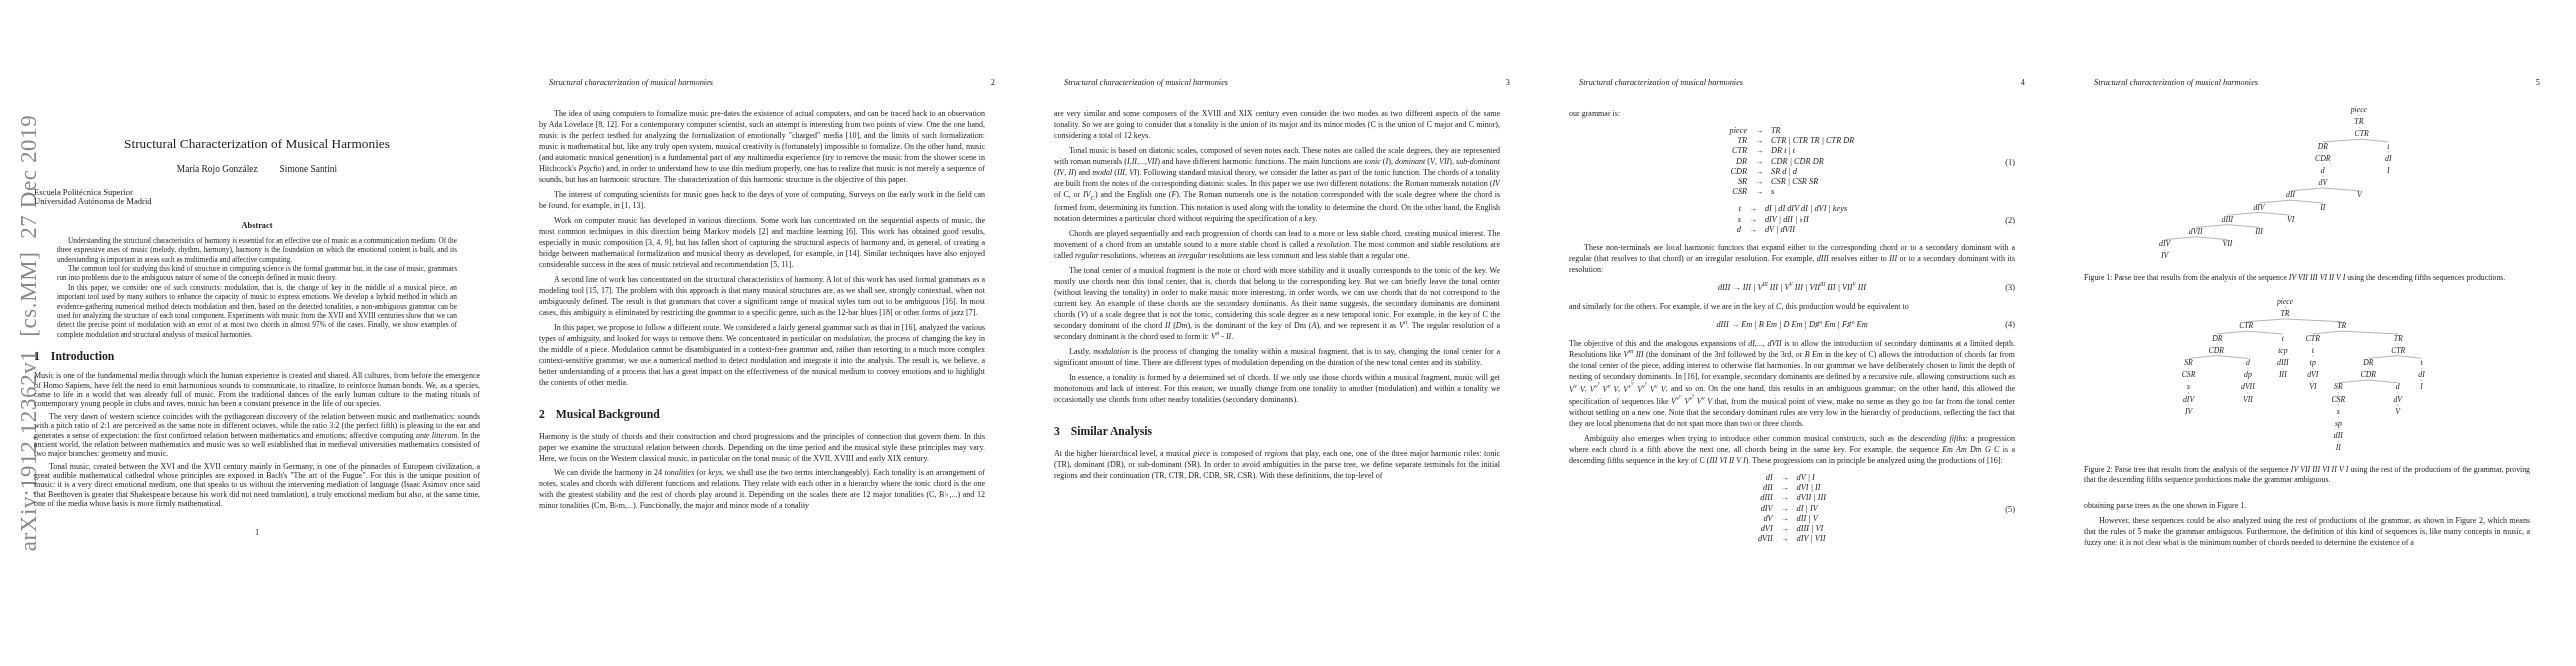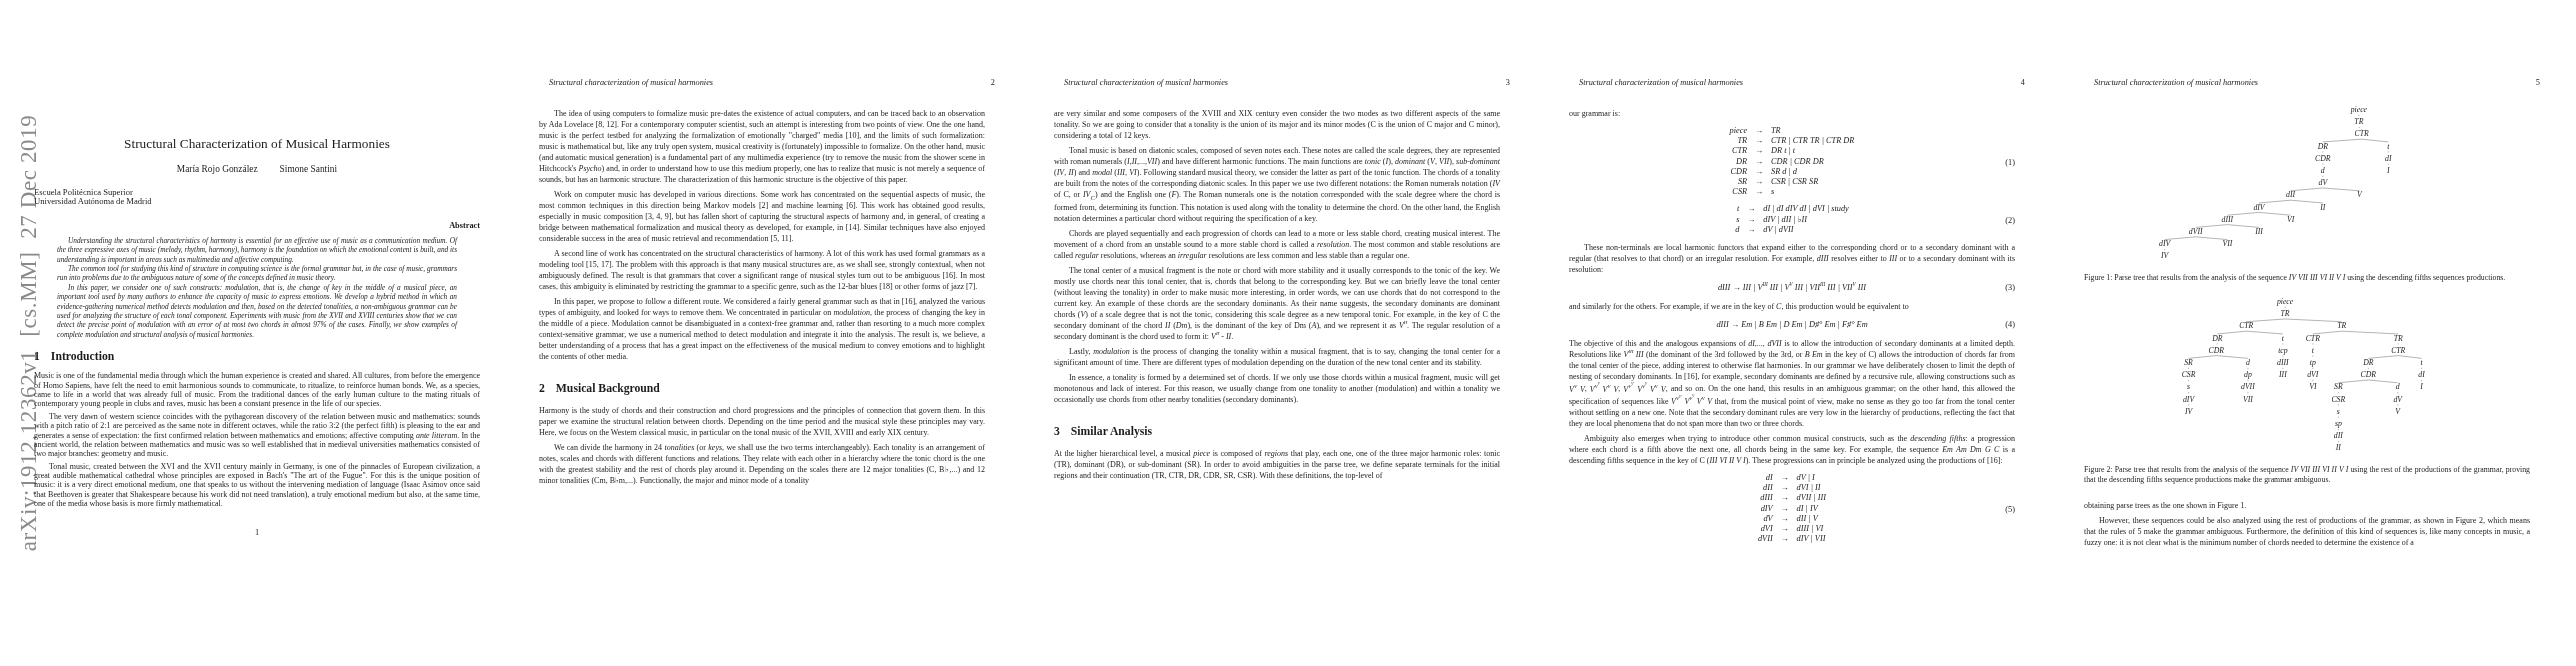--- a/index.html
+++ b/index.html
@@ -24,22 +24,22 @@
   .eq-lhs{justify-self:end;}
   .eq-arrow{font-style:normal;}
   .eq-line{position:relative;text-align:center;font-style:italic;font-size:8.3px;line-height:10.6px;margin:7.8px 0;}
   .eq-num{position:absolute;right:0;top:50%;transform:translateY(-50%);font-style:normal;font-size:8.3px;}
   sup{font-size:62%;line-height:0;}
   
   .p1flow{position:absolute;top:136px;left:34px;width:446px;}
   .title{margin:0;font-size:13.3px;line-height:15.6px;font-weight:normal;text-align:center;}
   .authors{margin-top:12.2px;display:flex;justify-content:center;gap:22px;font-size:9.4px;line-height:11px;}
   .affil{margin-top:13.3px;text-align:left;font-size:8.6px;line-height:9.4px;font-family:Liberation Serif, serif;}
-  .abs-head{margin-top:14.5px;text-align:right;font-weight:bold;font-size:8.3px;line-height:10px;}
-  .abstract{margin-top:4.4px;padding:0 23px;font-style:italic;}
+  .abs-head{margin-top:14.5px;text-align:center;font-weight:bold;font-size:8.3px;line-height:10px;}
+  .abstract{margin-top:4.4px;padding:0 23px;}
   .apar{margin:0;font-size:7.3px;line-height:9.4px;text-align:justify;}
   .apar.ind{text-indent:11px;}
   .p1flow .par{font-size:8px;line-height:9.3px;margin-bottom:3.3px;}
   .p1flow .sec{margin:11px 0 7.2px 0;}
   .pfoot{position:absolute;top:528px;left:34px;width:446px;text-align:center;font-size:8.3px;}
   
   .arxiv{position:absolute;top:333px;left:29px;transform:translate(-50%,-50%) rotate(-90deg);
          white-space:pre;font-size:23px;letter-spacing:0.6px;color:#8a8a8a;}
   
   .tree{display:block;margin:0 auto;width:446px;height:162px;}
@@ -82,20 +82,21 @@
     <div class="pfoot">1</div>
   </section>
 
   <section class="page">
     <header class="runhead">
       <span class="rh-title">Structural characterization of musical harmonies</span>
       <span class="rh-num">2</span>
     </header>
     <div class="flow">
       <p class="par ind">The idea of using computers to formalize music pre-dates the existence of actual computers, and can be traced back to an observation by Ada Lovelace [8, 12]. For a contemporary computer scientist, such an attempt is interesting from two points of view. One the one hand, music is the perfect testbed for analyzing the formalization of emotionally "charged" media [10], and the limits of such formalization: music is mathematical but, like any truly open system, musical creativity is (fortunately) impossible to formalize. On the other hand, music (and automatic musical generation) is a fundamental part of any multimedia experience (try to remove the music from the shower scene in Hitchcock's <i>Psycho</i>) and, in order to understand how to use this medium properly, one has to realize that music is not merely a sequence of sounds, but has an harmonic structure. The characterization of this harmonic structure is the objective of this paper.</p>
+      <p class="par ind">The interest of computing scientists for music goes back to the days of yore of computing. Surveys on the early work in the field can be found, for example, in [1, 13].</p>
       <p class="par ind">Work on computer music has developed in various directions. Some work has concentrated on the sequential aspects of music, the most common techniques in this direction being Markov models [2] and machine learning [6]. This work has obtained good results, especially in music composition [3, 4, 9], but has fallen short of capturing the structural aspects of harmony and, in general, of creating a bridge between mathematical formalization and musical theory as developed, for example, in [14]. Similar techniques have also enjoyed considerable success in the area of music retrieval and recommendation [5, 11].</p>
       <p class="par ind">A second line of work has concentrated on the structural characteristics of harmony. A lot of this work has used formal grammars as a modeling tool [15, 17]. The problem with this approach is that many musical structures are, as we shall see, strongly contextual, when not ambiguously defined. The result is that grammars that cover a significant range of musical styles turn out to be ambiguous [16]. In most cases, this ambiguity is eliminated by restricting the grammar to a specific genre, such as the 12-bar blues [18] or other forms of jazz [7].</p>
       <p class="par ind">In this paper, we propose to follow a different route. We considered a fairly general grammar such as that in [16], analyzed the various types of ambiguity, and looked for ways to remove them. We concentrated in particular on <i>modulation</i>, the process of changing the key in the middle of a piece. Modulation cannot be disambiguated in a context-free grammar and, rather than resorting to a much more complex context-sensitive grammar, we use a numerical method to detect modulation and integrate it into the analysis. The result is, we believe, a better understanding of a process that has a great impact on the effectiveness of the musical medium to convey emotions and to highlight the contents of other media.</p>
       <h2 class="sec"><span class="secnum">2</span><span>Musical Background</span></h2>
       <p class="par">Harmony is the study of chords and their construction and chord progressions and the principles of connection that govern them. In this paper we examine the structural relation between chords. Depending on the time period and the musical style these principles may vary. Here, we focus on the Western classical music, in particular on the tonal music of the XVII, XVIII and early XIX century.</p>
       <p class="par ind">We can divide the harmony in 24 <i>tonalities</i> (or <i>keys</i>, we shall use the two terms interchangeably). Each tonality is an arrangement of notes, scales and chords with different functions and relations. They relate with each other in a hierarchy where the tonic chord is the one with the greatest stability and the rest of chords play around it. Depending on the scales there are 12 major tonalities (C, B♭,...) and 12 minor tonalities (Cm, B♭m,...). Functionally, the major and minor mode of a tonality</p>
     </div>
   </section>
 
   <section class="page">
@@ -145,21 +146,21 @@
             <span class="eq-lhs">CSR</span>
             <span class="eq-arrow">→</span>
             <span class="eq-rhs">s</span>
           </div>
         <span class="eq-num">(1)</span>
       </div>
       <div class="eq-wrap">
         <div class="eq-grid">
             <span class="eq-lhs">t</span>
             <span class="eq-arrow">→</span>
-            <span class="eq-rhs">dI | dI dIV dI | dVI | study</span>
+            <span class="eq-rhs">dI | dI dIV dI | dVI | keys</span>
             <span class="eq-lhs">s</span>
             <span class="eq-arrow">→</span>
             <span class="eq-rhs">dIV | dII | ♭II</span>
             <span class="eq-lhs">d</span>
             <span class="eq-arrow">→</span>
             <span class="eq-rhs">dV | dVII</span>
           </div>
         <span class="eq-num">(2)</span>
       </div>
       <p class="par ind">These non-terminals are local harmonic functors that expand either to the corresponding chord or to a secondary dominant with a regular (that resolves to that chord) or an irregular resolution. For example, <i>dIII</i> resolves either to <i>III</i> or to a secondary dominant with its resolution:</p>

